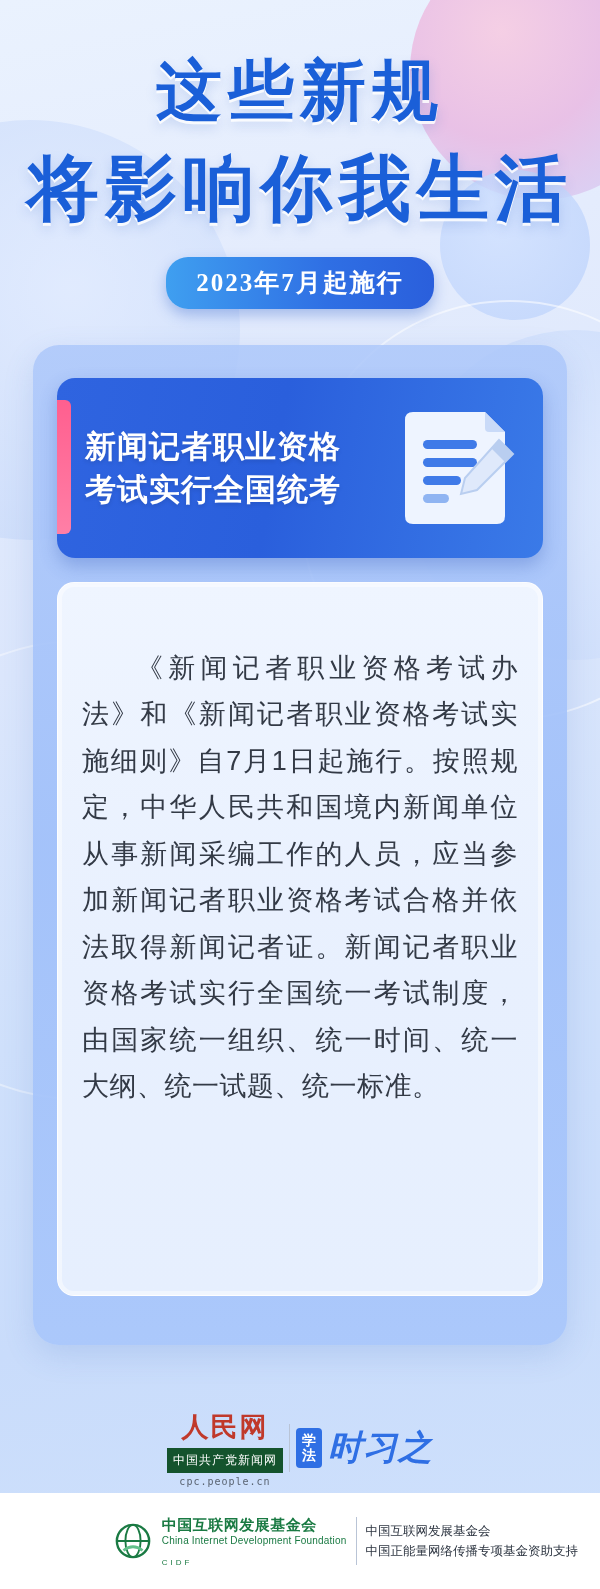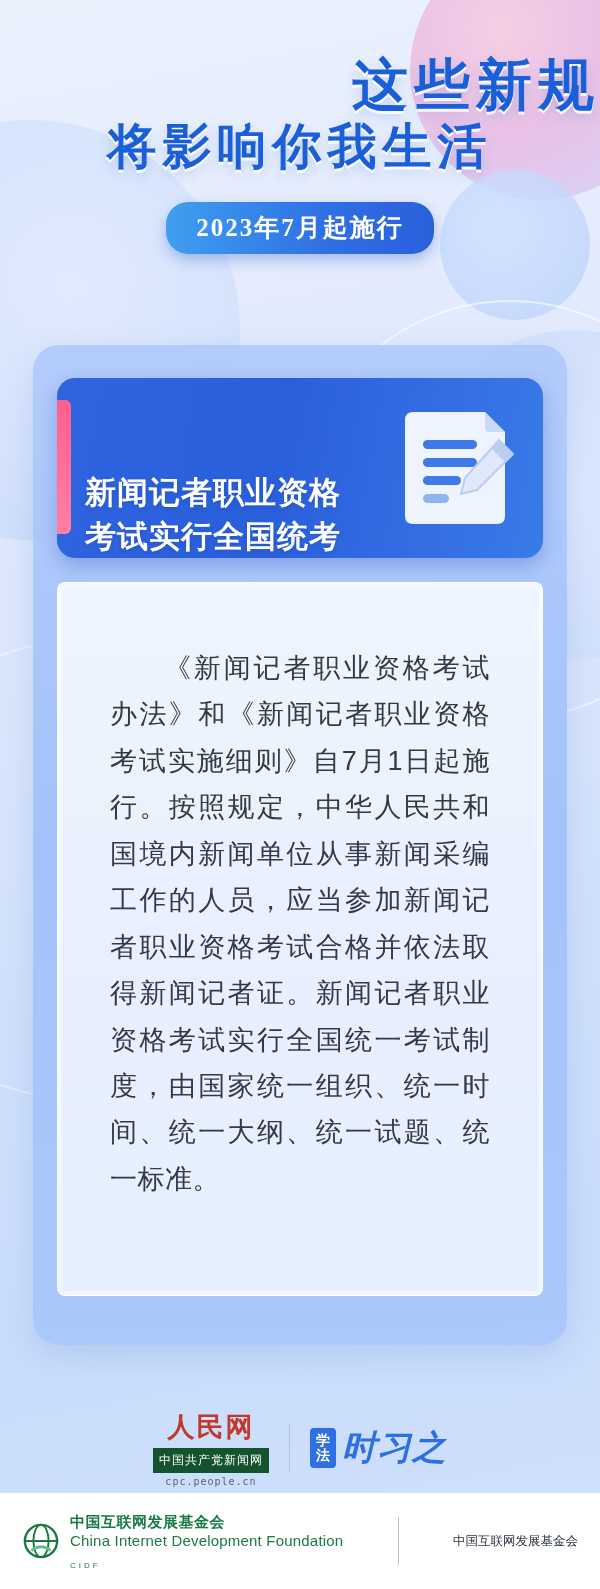--- a/index.html
+++ b/index.html
@@ -34,22 +34,22 @@
   
   .header { position: relative; padding-top: 52px; text-align: center; }
   .title-line {
     font-family: "DejaVu Sans", "Liberation Sans", sans-serif;
     font-weight: bold;
     color: #1a5fd8;
     letter-spacing: 6px;
     line-height: 1.18;
     text-shadow: 0 3px 0 rgba(255,255,255,.85), 0 6px 12px rgba(90,130,210,.28);
   }
-  .title-1 { font-size: 56px; text-align: right; }
-  .title-2 { font-size: 49px; margin-top: 0; }
+  .title-1 { font-size: 66px; }
+  .title-2 { font-size: 72px; margin-top: 16px; }
   .subtitle-wrap { margin-top: 26px; display: flex; justify-content: center; }
   .subtitle {
     display: inline-block;
     padding: 9px 30px 10px;
     border-radius: 22px;
     background: linear-gradient(90deg, #3f9ff0 0%, #2f6fe4 60%, #2a5fdc 100%);
     color: #ffffff;
     font-size: 25px;
     font-weight: bold;
     letter-spacing: 2px;
@@ -65,21 +65,21 @@
     background: linear-gradient(180deg, rgba(172,199,250,.85) 0%, rgba(160,192,250,.92) 50%, rgba(168,198,251,.9) 100%);
     box-shadow: 0 10px 30px rgba(80,120,200,.18);
     padding: 33px 24px 26px;
   }
   .banner {
     position: relative;
     height: 180px;
     border-radius: 18px;
     background: linear-gradient(100deg, #2f64e0 0%, #2a5fdc 45%, #3a7ae8 100%);
     box-shadow: 0 8px 18px rgba(40,80,180,.3);
-    display: flex; align-items: flex-end;
+    display: flex; align-items: center;
     padding-left: 28px;
     overflow: hidden;
   }
   .banner-accent {
     position: absolute; left: 0; top: 22px; width: 14px; height: 134px;
     background: linear-gradient(180deg, #ff5f8f 0%, #ff7fa6 100%);
     border-radius: 0 6px 6px 0;
   }
   .banner-title {
     color: #ffffff;
@@ -89,39 +89,39 @@
     line-height: 1.4;
     letter-spacing: 1px;
     text-shadow: 0 2px 4px rgba(0,0,0,.12);
     z-index: 2;
   }
   .banner-icon { position: absolute; right: 24px; top: 28px; width: 120px; height: 124px; }
 
   .body-box {
     margin-top: 24px;
     height: 714px;
-    border-radius: 8px;
+    border-radius: 17px;
     background: linear-gradient(180deg, #eff5ff 0%, #e8f0fe 55%, #e6effe 100%);
     border: 1px solid rgba(255,255,255,.9);
     box-shadow: inset 0 0 0 4px rgba(255,255,255,.45);
-    padding: 62px 52px;
+    padding: 62px 24px;
   }
   .body-text {
     color: #333a46;
     font-size: 27px;
     line-height: 1.72;
     text-indent: 2em;
     letter-spacing: .5px;
     text-align: justify;
   }
 
   
   .footer { position: absolute; left: 0; right: 0; bottom: 0; height: 200px; }
   .logos {
-    display: flex; align-items: center; justify-content: center; gap: 20px;
+    display: flex; align-items: center; justify-content: center; gap: 6px;
     padding-top: 20px;
   }
   .logo-people { text-align: center; }
   .logo-people .cn {
     color: #c0392b; font-weight: bold; font-size: 27px; letter-spacing: 2px;
     font-family: "DejaVu Serif", "Liberation Serif", serif;
   }
   .logo-people .sub {
     background: #14532d; color: #fff; font-size: 12px; padding: 4px 6px; margin-top: 3px;
     letter-spacing: 1px; display: inline-block;
@@ -136,27 +136,27 @@
     background: #2f6fe4; color: #fff; font-weight: bold; font-size: 14px;
     line-height: 1.05; padding: 5px 6px; border-radius: 4px; text-align: center;
   }
   .logo-xuexi .word {
     color: #2f6fe4; font-weight: bold; font-size: 34px; letter-spacing: 1px;
     font-family: "DejaVu Serif", "Liberation Serif", serif; font-style: italic;
   }
   .footer-bar {
     position: absolute; left: 0; right: 0; bottom: 0; height: 96px;
     background: #ffffff;
-    display: flex; align-items: center; justify-content: space-between; gap: 9px;
+    display: flex; align-items: center; justify-content: flex-end; gap: 9px;
     padding: 0 22px;
   }
   .cidf { display: flex; align-items: center; gap: 10px; }
   .cidf-mark { width: 38px; height: 38px; }
   .cidf-text .cn { color: #1a7a43; font-size: 15px; font-weight: bold; letter-spacing: .5px; }
-  .cidf-text .en { color: #1a7a43; font-size: 15px; letter-spacing: .2px; margin-top: 0; }
+  .cidf-text .en { color: #1a7a43; font-size: 10px; letter-spacing: .2px; margin-top: 0; }
   .cidf-cap { color: #1a7a43; font-size: 8px; letter-spacing: 3px; margin-top: 12px; }
   .support { color: #2c3440; font-size: 12.5px; line-height: 1.6; }
 </style>
 </head>
 <body>
 
 <div class="blob blob-1"></div>
 <div class="blob blob-2"></div>
 <div class="blob blob-3"></div>
 <div class="blob blob-4"></div>
@@ -228,15 +228,16 @@
       </svg>
       <div class="cidf-text">
         <div class="cn">中国互联网发展基金会</div>
         <div class="en">China Internet Development Foundation</div>
         <div class="cidf-cap">CIDF</div>
       </div>
     </div>
     <div class="divider-v"></div>
     <div class="support">
       <div>中国互联网发展基金会</div>
+      <div>中国正能量网络传播专项基金资助支持</div>
     </div>
   </div>
 </div>
 
 </body></html>

